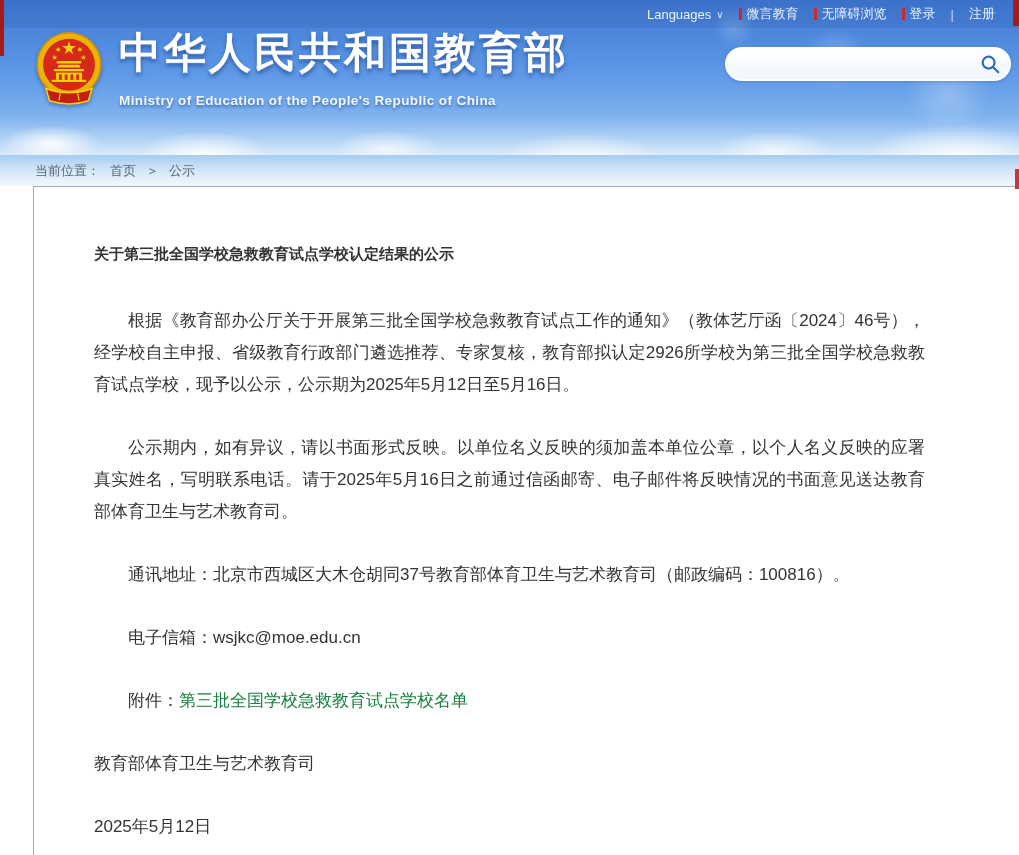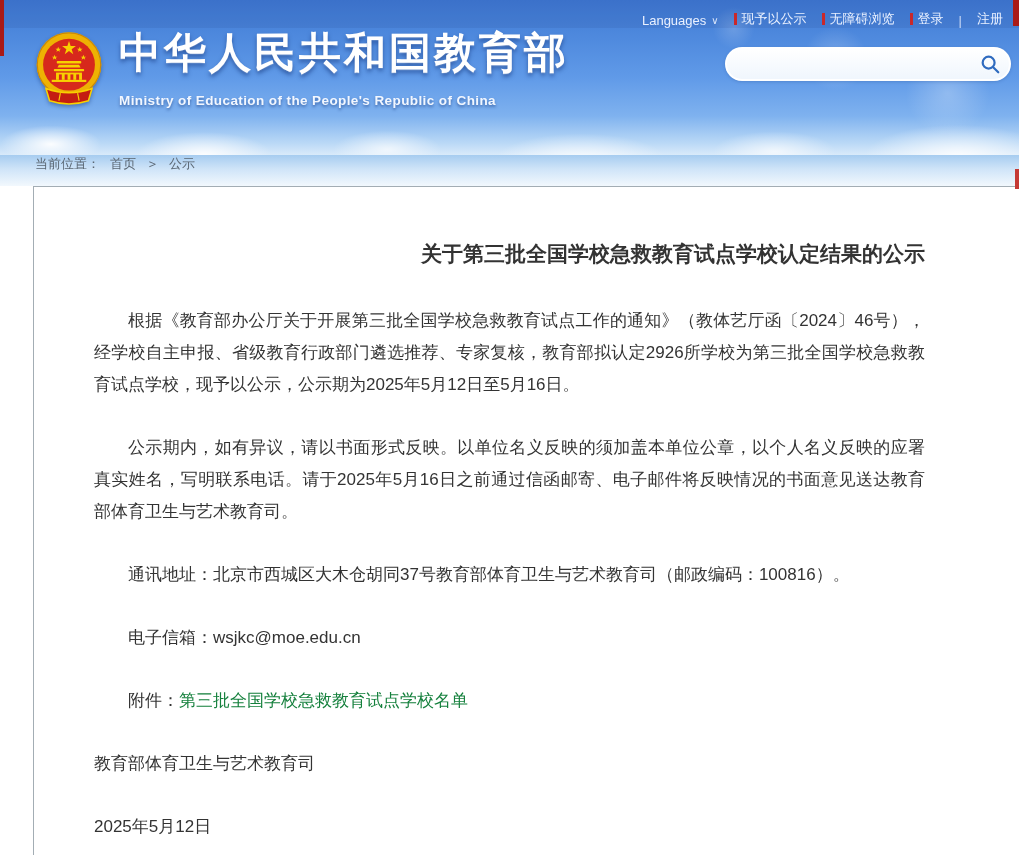--- a/index.html
+++ b/index.html
@@ -27,22 +27,22 @@
     background:
       radial-gradient(70px 26px at 5% 85%, rgba(255,255,255,.95), rgba(255,255,255,0) 72%),
       radial-gradient(95px 32px at 20% 100%, rgba(255,255,255,.92), rgba(255,255,255,0) 72%),
       radial-gradient(75px 26px at 38% 92%, rgba(255,255,255,.7), rgba(255,255,255,0) 72%),
       radial-gradient(120px 38px at 57% 108%, rgba(255,255,255,.85), rgba(255,255,255,0) 72%),
       radial-gradient(85px 28px at 76% 95%, rgba(255,255,255,.7), rgba(255,255,255,0) 72%),
       radial-gradient(130px 44px at 94% 102%, rgba(255,255,255,.9), rgba(255,255,255,0) 72%);
   }
   .topbar {
     position:relative; z-index:3; height:28px;
-    display:flex; align-items:flex-end; justify-content:flex-end;
-    gap:15px; padding-right:16px;
+    display:flex; align-items:center; justify-content:flex-end;
+    gap:15px; padding-right:24px;
     background:rgba(22,52,120,0.10);
     color:#eaf1ff; font-size:13px;
   }
   .topbar-item { display:flex; align-items:center; gap:5px; cursor:pointer; white-space:nowrap; }
   .chev { font-size:10px; opacity:.9; }
   .red-tick { display:inline-block; width:3px; height:12px; background:#c9282a; }
   .tb-divider { color:#dfe8fb; opacity:.85; }
   .edge-strip-left { position:absolute; left:0; top:0; width:4px; height:56px; background:#a91a17; z-index:4; }
   .edge-strip-right { position:absolute; right:0; top:0; width:6px; height:26px; background:#a91a17; z-index:4; }
 
@@ -65,36 +65,36 @@
     display:flex; align-items:center; padding:0 6px 0 14px;
     box-shadow:0 1px 3px rgba(30,70,140,.25);
   }
   .search-input { flex:1; border:none; outline:none; background:transparent; font-size:14px; color:#333; }
   .search-btn { border:none; background:transparent; padding:2px; cursor:pointer; display:flex; align-items:center; }
 
   
   .breadcrumb-bar {
     position:relative; height:31px;
     background:linear-gradient(180deg,#a6ccf0 0%,#cfe4f8 45%,#f2f8fd 100%);
-    display:flex; align-items:flex-start; gap:10px;
+    display:flex; align-items:center; gap:10px;
     padding-left:35px; font-size:13px; color:#5a6672;
   }
   .breadcrumb-bar a { color:#5a6672; text-decoration:none; }
   .edge-strip-right-mid { position:absolute; right:0; top:14px; width:4px; height:20px; background:#c53a35; }
 
   
   .content { background:#ffffff; }
   .card {
     margin-left:33px; border:1px solid #a3adb4; border-right:none;
     min-height:669px; background:#ffffff;
     padding:52px 94px 40px 60px;
   }
   .article-title {
-    margin:0 0 36px 0; text-align:right;
-    font-size:21px; font-weight:bold; color:#333333; line-height:30px;
+    margin:0 0 36px 0; text-align:left;
+    font-size:15px; font-weight:bold; color:#333333; line-height:30px;
   }
   .card p {
     margin:0 0 31px 0; font-size:17px; line-height:32px; color:#333333;
     text-indent:2em; text-align:justify;
   }
   .attach-link { color:#15803d; text-decoration:none; }
   .align-right { text-align:left; text-indent:0 !important; }
 </style>
 </head>
 <body>
@@ -105,21 +105,21 @@
     <div class="edge-strip-left"></div>
     <div class="edge-strip-right"></div>
 
     <div class="topbar">
       <span class="topbar-item">
         <span>Languages</span>
         <span class="chev">∨</span>
       </span>
       <span class="topbar-item">
         <span class="red-tick"></span>
-        <span>现予以公示</span>
+        <span>微言教育</span>
       </span>
       <span class="topbar-item">
         <span class="red-tick"></span>
         <span>无障碍浏览</span>
       </span>
       <span class="topbar-item">
         <span class="red-tick"></span>
         <span>登录</span>
       </span>
       <span class="tb-divider">|</span>

